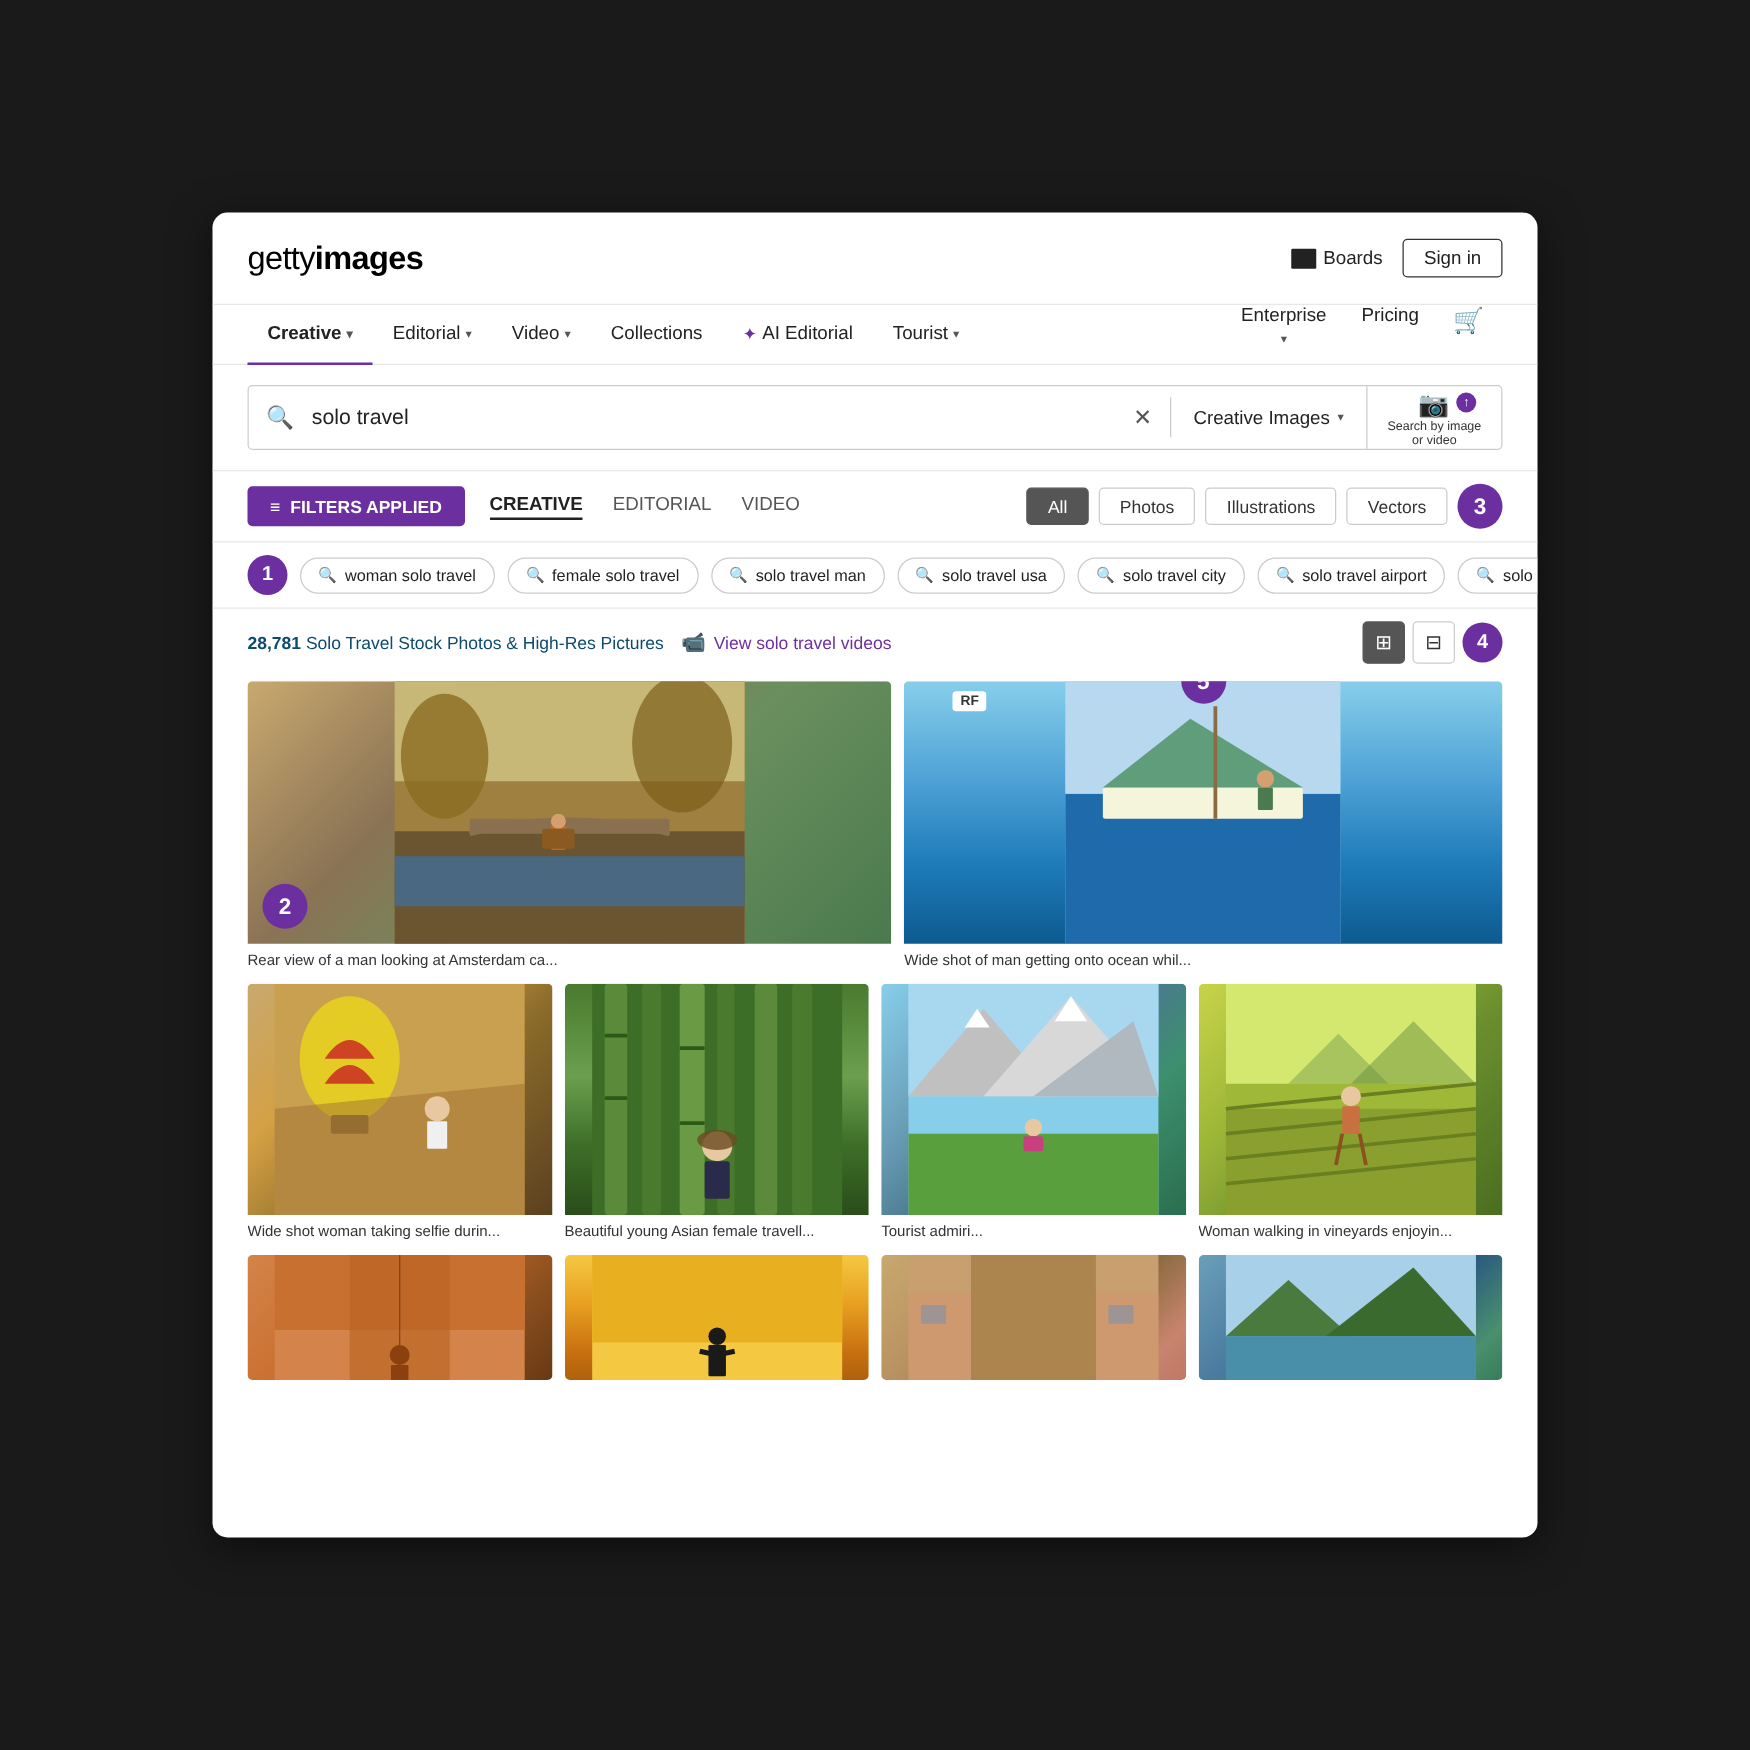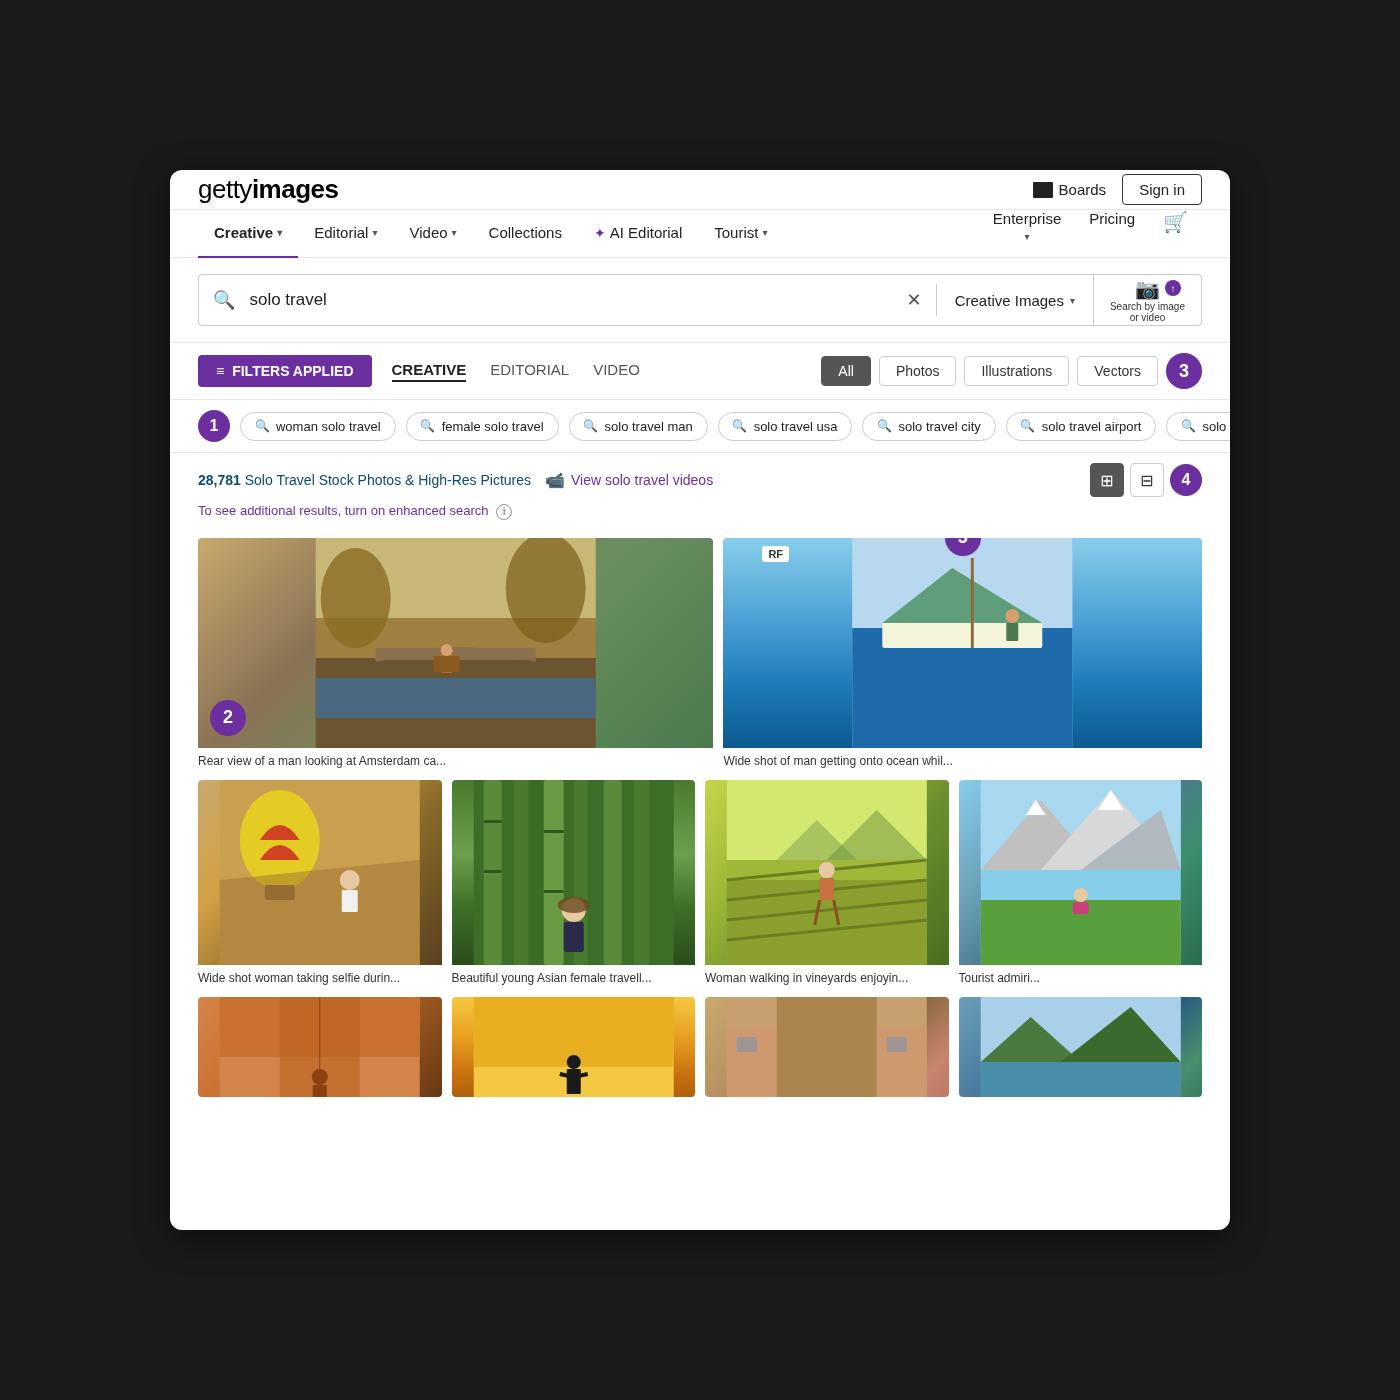--- a/index.html
+++ b/index.html
@@ -18,21 +18,21 @@
       min-height: 1060px;
       overflow: hidden;
       box-shadow: 0 8px 32px rgba(0,0,0,0.5);
     }
 
     
     .header {
       display: flex;
       align-items: flex-start;
       justify-content: space-between;
-      padding: 4px 28px;
+      padding: 21px 28px;
       border-bottom: 1px solid #e8e8e8;
     }
     .logo {
       font-size: 26px;
       font-weight: 400;
       color: #000;
       letter-spacing: -0.5px;
     }
     .logo span.bold { font-weight: 700; }
     .header-right {
@@ -603,24 +603,20 @@
       <span class="video-camera-icon">📹</span>
       <span>View solo travel videos</span>
     </span>
     <div class="view-toggle">
       <div class="view-btn active">⊞</div>
       <div class="view-btn">⊟</div>
       <div class="circle-num" style="width:32px;height:32px;font-size:16px;">4</div>
     </div>
   </div>
 
-  <div style="padding: 2px 28px 8px; font-size:13px;">
-    <span style="color:#6b2fa0; cursor:pointer;">To see additional results, turn on enhanced search</span>
-    <span style="display:inline-flex;align-items:center;justify-content:center;width:16px;height:16px;border-radius:50%;border:1px solid #999;font-size:10px;color:#555;margin-left:4px;cursor:pointer;">i</span>
-  </div>
 
   <div class="image-grid">
 
     <div class="grid-row">
 
       <div class="grid-item grid-item-wide" style="flex:1.4;">
         <div class="img-placeholder img-amsterdam" style="height:210px; position:relative;">
           
           <svg width="100%" height="100%" viewBox="0 0 280 210">
             <rect width="280" height="210" fill="#a08040"></rect>
@@ -720,20 +716,43 @@
 
             <circle cx="100" cy="130" r="12" fill="#e8c8a0"></circle>
             <ellipse cx="100" cy="125" rx="16" ry="8" fill="#6b4a20" opacity="0.8"></ellipse>
             <rect x="90" y="142" width="20" height="30" fill="#2a2a4a" rx="2"></rect>
           </svg>
         </div>
         <div class="caption">Beautiful young Asian female travell...</div>
       </div>
 
       <div class="grid-item">
+        <div class="img-placeholder img-mountains" style="height:185px;">
+          <svg width="100%" height="100%" viewBox="0 0 200 185">
+            <rect width="200" height="185" fill="#87ceeb"></rect>
+
+            <rect width="200" height="90" fill="#a8d8f0"></rect>
+
+            <polygon points="0,90 60,20 120,90" fill="#c0c0c0"></polygon>
+            <polygon points="60,90 130,10 200,90" fill="#d8d8d8"></polygon>
+            <polygon points="100,90 180,30 200,90" fill="#b0b8c0"></polygon>
+
+            <polygon points="55,20 65,35 45,35" fill="#ffffff"></polygon>
+            <polygon points="130,10 143,30 117,30" fill="#ffffff"></polygon>
+
+            <rect y="120" width="200" height="65" fill="#5a9f3e"></rect>
+
+            <circle cx="100" cy="115" r="7" fill="#e8c8a0"></circle>
+            <rect x="92" y="122" width="16" height="12" fill="#c84080" rx="2"></rect>
+          </svg>
+        </div>
+        <div class="caption">Tourist admiri...</div>
+      </div>
+
+      <div class="grid-item">
         <div class="img-placeholder img-vineyard" style="height:185px;">
           <svg width="100%" height="100%" viewBox="0 0 200 185">
             <rect width="200" height="185" fill="#9fb838"></rect>
 
             <rect width="200" height="80" fill="#d4e870"></rect>
 
             <rect y="100" width="200" height="85" fill="#8a9f2e"></rect>
             <line x1="0" y1="100" x2="200" y2="80" stroke="#6a7f20" stroke-width="3"></line>
             <line x1="0" y1="120" x2="200" y2="100" stroke="#6a7f20" stroke-width="3"></line>
             <line x1="0" y1="140" x2="200" y2="120" stroke="#6a7f20" stroke-width="3"></line>
@@ -741,43 +760,20 @@
 
             <polygon points="50,80 90,40 130,80" fill="#7a9f4e" opacity="0.5"></polygon>
             <polygon points="100,80 150,30 200,80" fill="#6a8f3e" opacity="0.5"></polygon>
 
             <circle cx="100" cy="90" r="8" fill="#e8c8a0"></circle>
             <rect x="93" y="98" width="14" height="22" fill="#c87040" rx="1"></rect>
             <path d="M93,120 L88,145 M107,120 L112,145" stroke="#8b5020" stroke-width="3"></path>
           </svg>
         </div>
         <div class="caption">Woman walking in vineyards enjoyin...</div>
-      </div>
-
-      <div class="grid-item">
-        <div class="img-placeholder img-mountains" style="height:185px;">
-          <svg width="100%" height="100%" viewBox="0 0 200 185">
-            <rect width="200" height="185" fill="#87ceeb"></rect>
-
-            <rect width="200" height="90" fill="#a8d8f0"></rect>
-
-            <polygon points="0,90 60,20 120,90" fill="#c0c0c0"></polygon>
-            <polygon points="60,90 130,10 200,90" fill="#d8d8d8"></polygon>
-            <polygon points="100,90 180,30 200,90" fill="#b0b8c0"></polygon>
-
-            <polygon points="55,20 65,35 45,35" fill="#ffffff"></polygon>
-            <polygon points="130,10 143,30 117,30" fill="#ffffff"></polygon>
-
-            <rect y="120" width="200" height="65" fill="#5a9f3e"></rect>
-
-            <circle cx="100" cy="115" r="7" fill="#e8c8a0"></circle>
-            <rect x="92" y="122" width="16" height="12" fill="#c84080" rx="2"></rect>
-          </svg>
-        </div>
-        <div class="caption">Tourist admiri...</div>
       </div>
 
     </div>
 
     <div class="grid-row" style="height:100px; overflow:hidden;">
 
       <div class="grid-item">
         <div class="img-placeholder img-street" style="height:130px;">
           <svg width="100%" height="100%" viewBox="0 0 200 130">
             <rect width="200" height="130" fill="#d4844a"></rect>

